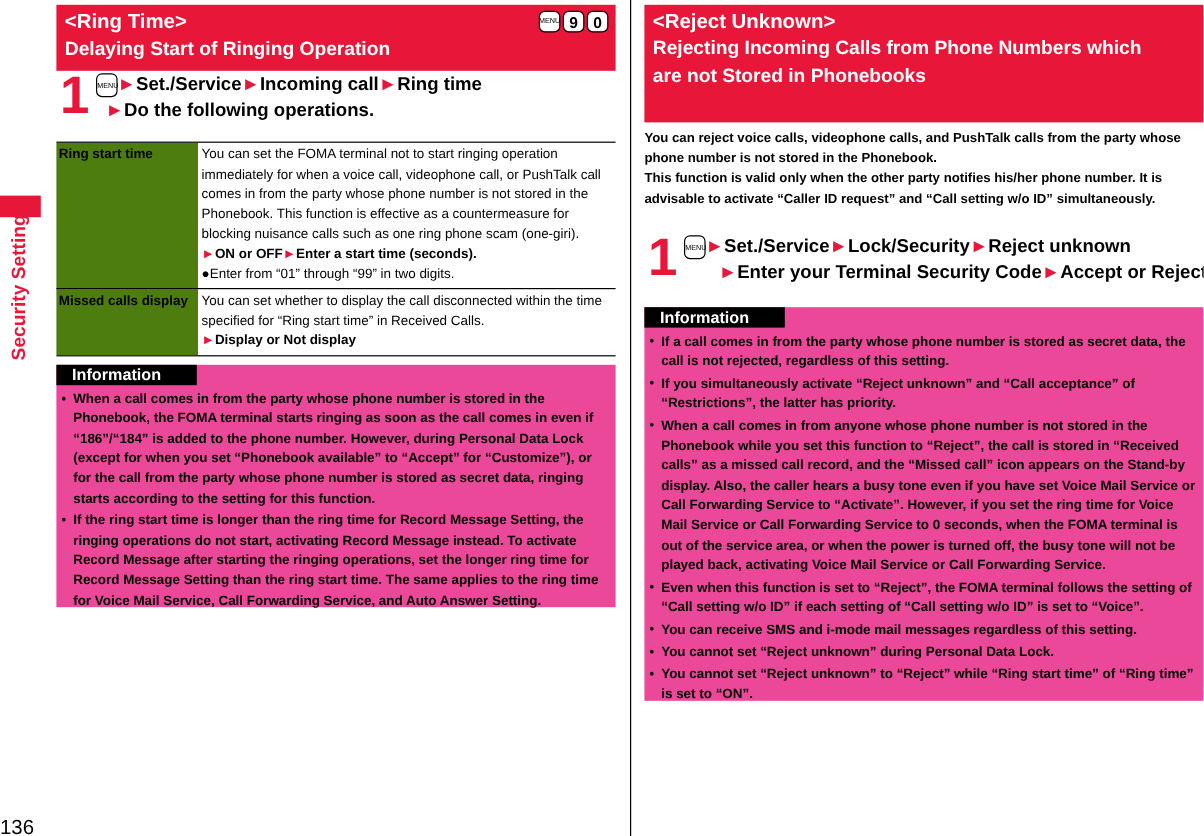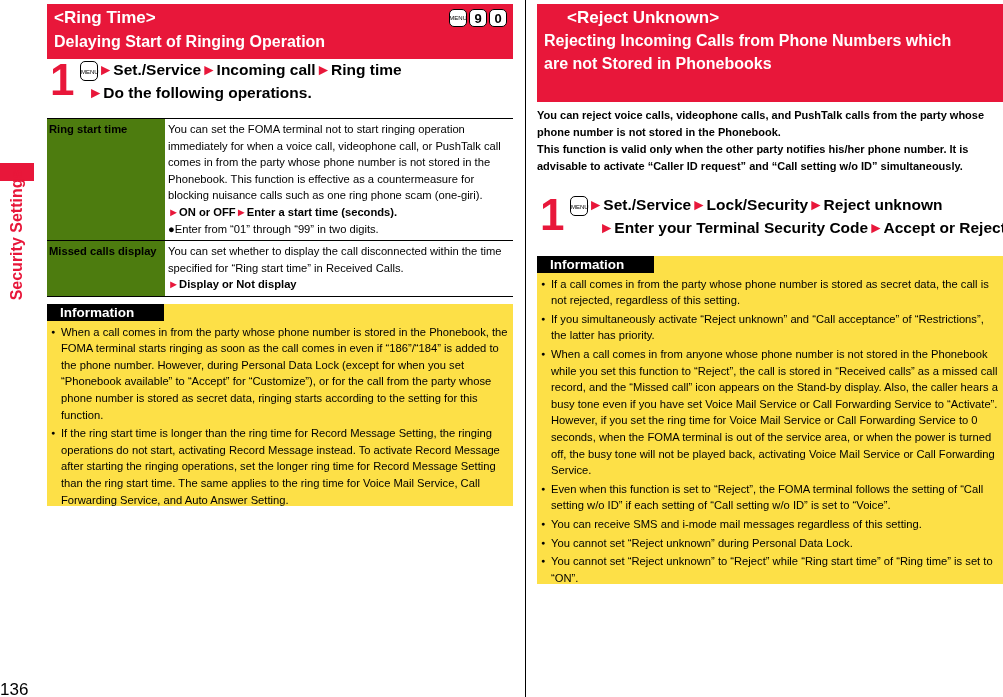--- a/index.html
+++ b/index.html
@@ -19,23 +19,23 @@
   .step .num{position:absolute;left:0;top:-2px;color:#e8173a;font-weight:bold;font-size:44px;line-height:44px;}
   .step .line{position:absolute;left:38px;font-weight:bold;font-size:15.5px;white-space:nowrap;}
   .menukey{display:inline-block;width:18px;height:20px;border:1px solid #000;border-radius:5px;font-size:6px;font-weight:normal;text-align:center;line-height:20px;vertical-align:middle;box-sizing:border-box;}
   .arrow{color:#e8173a;}
   table.opts{position:absolute;left:47px;top:118px;width:466px;border-collapse:collapse;font-size:11.2px;line-height:16.6px;}
   table.opts td{vertical-align:top;padding:2px 0 3px 0;border-bottom:1px solid #000;}
   table.opts tr:first-child td{border-top:1px solid #000;}
   table.opts td.k{background:#4d7c0f;width:116px;font-weight:bold;padding-left:2px;}
   table.opts td.v{padding-left:3px;margin-left:43px;}
   .bold{font-weight:bold;}
-  .info{position:absolute;background:#fde047;font-size:11.2px;line-height:16.6px;}
+  .info{position:absolute;background:#ec4899;font-size:11.2px;line-height:16.6px;}
   .info .hdr{display:inline-block;background:#000;color:#fff;font-weight:bold;font-size:13.5px;padding:0 30px 0 13px;line-height:17px;}
-  .info ul{list-style:none;margin:0;padding:0 4px 4px 4px;}
+  .info ul{list-style:none;margin:0;padding:0 4px 4px 4px;font-weight:bold;}
   .info li{position:relative;padding-left:10px;margin-top:2px;}
   .info li::before{content:"●";position:absolute;left:0;top:0;font-size:7px;}
   .intro{position:absolute;left:537px;top:107px;width:466px;font-weight:bold;font-size:11px;line-height:17px;}
 </style>
 </head>
 <body>
 
 <div class="side-tab"></div>
 <div class="side-label">
     <span>Security Settings</span>
@@ -85,21 +85,21 @@
 
 <div class="info" style="left:47px;top:304px;width:466px;height:202px;">
   <div class="hdr">Information</div>
   <ul>
     <li>When a call comes in from the party whose phone number is stored in the Phonebook, the FOMA terminal starts ringing as soon as the call comes in even if “186”/“184” is added to the phone number. However, during Personal Data Lock (except for when you set “Phonebook available” to “Accept” for “Customize”), or for the call from the party whose phone number is stored as secret data, ringing starts according to the setting for this function.</li>
     <li>If the ring start time is longer than the ring time for Record Message Setting, the ringing operations do not start, activating Record Message instead. To activate Record Message after starting the ringing operations, set the longer ring time for Record Message Setting than the ring start time. The same applies to the ring time for Voice Mail Service, Call Forwarding Service, and Auto Answer Setting.</li>
   </ul>
 </div>
 
 <div class="banner" style="left:537px;top:4px;width:466px;height:98px;">
-  <div class="sub" style="position:absolute;left:7px;top:4px;margin-left:23px;">&lt;Reject Unknown&gt;</div>
+  <div class="sub" style="position:absolute;left:7px;top:4px;">&lt;Reject Unknown&gt;</div>
   <div class="title" style="position:absolute;left:7px;top:25px;width:420px;line-height:23px;">Rejecting Incoming Calls from Phone Numbers which are not Stored in Phonebooks</div>
 </div>
 
 <div class="intro">
   <div>You can reject voice calls, videophone calls, and PushTalk calls from the party whose phone number is not stored in the Phonebook.</div>
   <div>This function is valid only when the other party notifies his/her phone number. It is advisable to activate “Caller ID request” and “Call setting w/o ID” simultaneously.</div>
 </div>
 
 <div class="step" style="left:540px;top:195px;width:463px;height:50px;">
   <div class="num">1</div>

